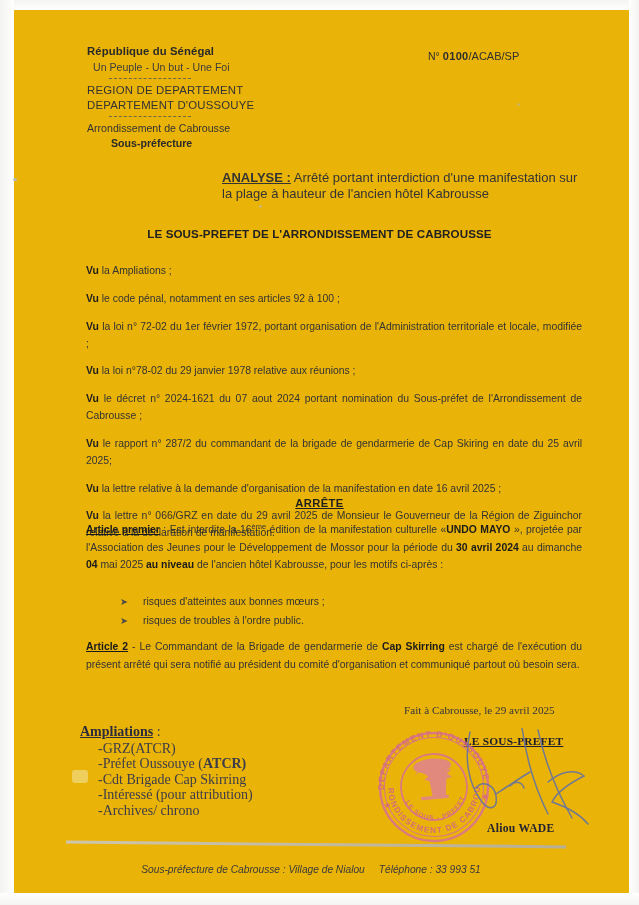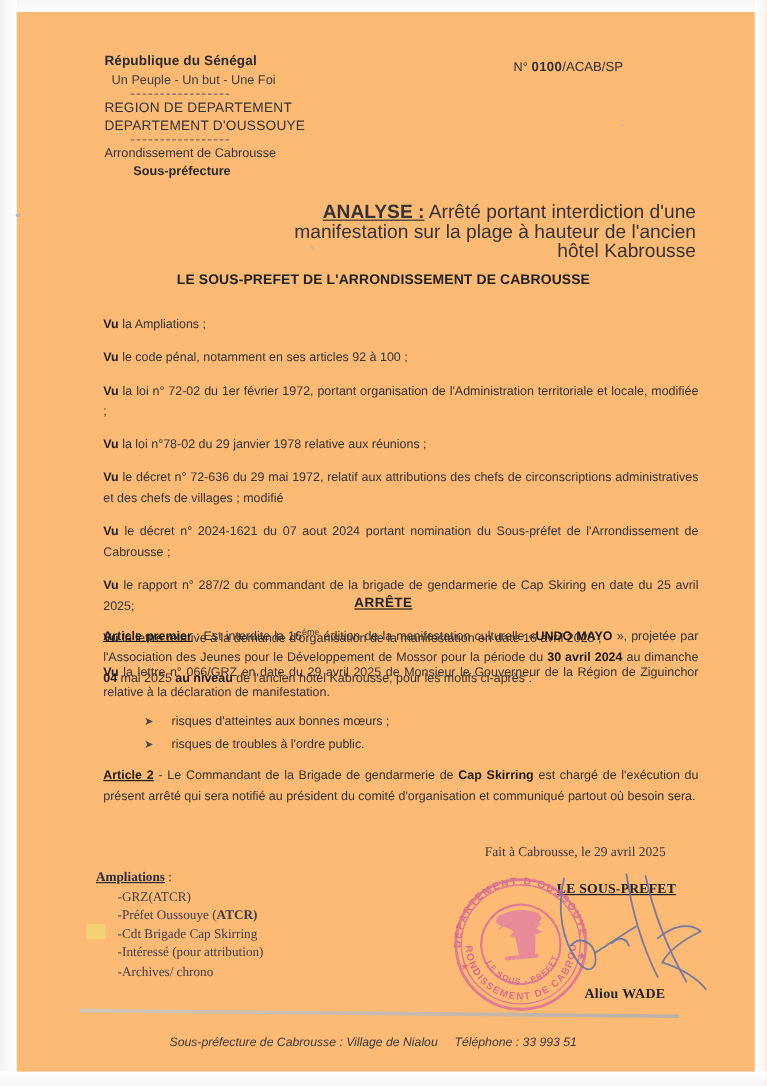--- a/index.html
+++ b/index.html
@@ -7,21 +7,21 @@
     padding: 0;
     background: #ffffff;
   }
   body {
     font-family: "Liberation Sans", sans-serif;
   }
   .page {
     position: relative;
     width: 639px;
     height: 905px;
-    background: #fdba74;
+    background: #eab308;
     overflow: hidden;
     box-sizing: border-box;
   }
   
   .scan-edge-left {
     position: absolute;
     left: 0; top: 0; bottom: 0;
     width: 14px;
     background: linear-gradient(to right, #f2f2f0 0%, #ffffff 100%);
     pointer-events: none;
@@ -117,24 +117,24 @@
   }
   .ref-block .num-label { font-size: 10.5px; }
   .ref-block .num-value { font-weight: bold; letter-spacing: .3px; }
 
   
   .analyse {
     position: absolute;
     left: 222px;
     top: 170px;
     width: 358px;
-    font-size: 16px;
+    font-size: 13px;
     line-height: 16px;
     color: #343434;
-    text-align: right;
+    text-align: left;
   }
   .analyse .lbl {
     font-weight: bold;
     text-decoration: underline;
   }
 
   
   .doc-title {
     position: absolute;
     left: 0;
@@ -235,21 +235,21 @@
     color: #1b1b1b;
   }
   .art2 b { color: #1b1b1b; }
 
   
   .ampliations {
     position: absolute;
     left: 80px;
     top: 724px;
     font-family: "Liberation Serif", serif;
-    font-size: 11px;
+    font-size: 14px;
     line-height: 15.5px;
     color: #3c3c4a;
   }
   .amp-title {
     font-weight: bold;
     text-decoration: underline;
     color: #2c2c3c;
   }
   .amp-list {
     padding-left: 18px;
@@ -378,21 +378,20 @@
       <span>Arrêté portant interdiction d'une manifestation sur la plage à hauteur de l'ancien hôtel Kabrousse</span>
     </div>
 
     <div class="doc-title">LE SOUS-PREFET DE L'ARRONDISSEMENT DE CABROUSSE</div>
 
     <div class="visas">
       <p class="visa"><b>Vu</b> <span>la  Ampliations ;</span></p>
       <p class="visa"><b>Vu</b> <span>le code pénal, notamment en ses articles 92 à 100 ;</span></p>
       <p class="visa"><b>Vu</b> <span>la loi n° 72-02 du 1er février 1972, portant organisation de l'Administration territoriale et locale, modifiée ;</span></p>
       <p class="visa"><b>Vu</b> <span>la loi n°78-02 du 29 janvier 1978 relative aux réunions ;</span></p>
-      <p class="visa"><b>Vu</b> <span>le décret n° 72-636 du 29 mai 1972, relatif aux attributions des chefs de circonscriptions administratives et des chefs de villages ; modifié</span></p>
       <p class="visa"><b>Vu</b> <span>le décret n° 2024-1621 du 07 aout  2024 portant nomination du Sous-préfet de l'Arrondissement de Cabrousse ;</span></p>
       <p class="visa"><b>Vu</b> <span>le rapport n° 287/2 du commandant de la brigade de gendarmerie de Cap Skiring en date du 25 avril 2025;</span></p>
       <p class="visa"><b>Vu</b> <span>la lettre relative à la demande d'organisation de la manifestation en date 16 avril 2025 ;</span></p>
       <p class="visa"><b>Vu</b> <span>la lettre n° 066/GRZ en date du 29 avril 2025 de Monsieur le Gouverneur de la Région de Ziguinchor relative à la déclaration de manifestation.</span></p>
     </div>
 
     <div class="arrete-head"><span>ARRÊTE</span></div>
 
     <div class="art1">
       <span class="art-label">Article premier</span><span> : </span><span>Est interdite la 16</span><sup class="ord">ème</sup><span> édition de la manifestation culturelle «</span><b>UNDO MAYO</b><span> », projetée par l'Association des Jeunes pour le Développement de Mossor pour la période du </span><b>30 avril 2024</b><span> au dimanche </span><b>04</b><span> mai 2025 </span><b>au niveau</b><span> de l'ancien hôtel Kabrousse, pour les motifs ci-après :</span>

